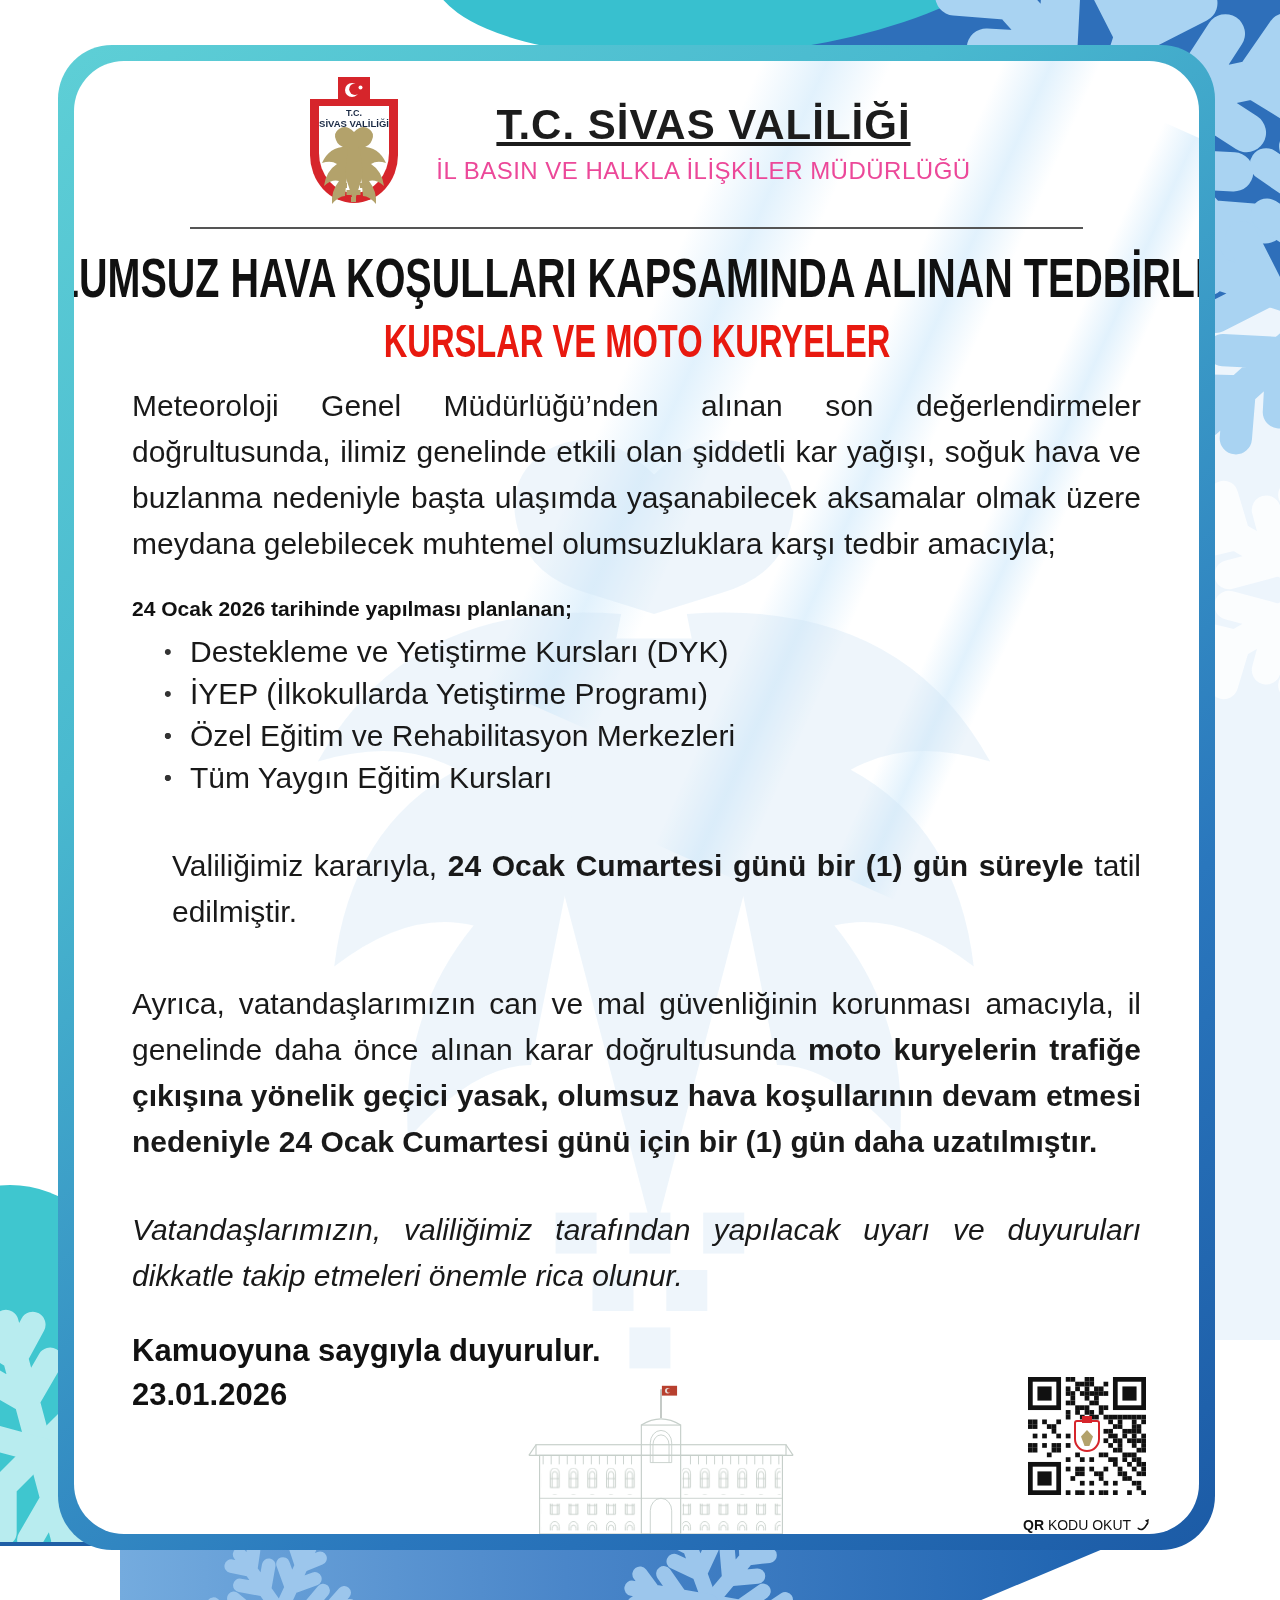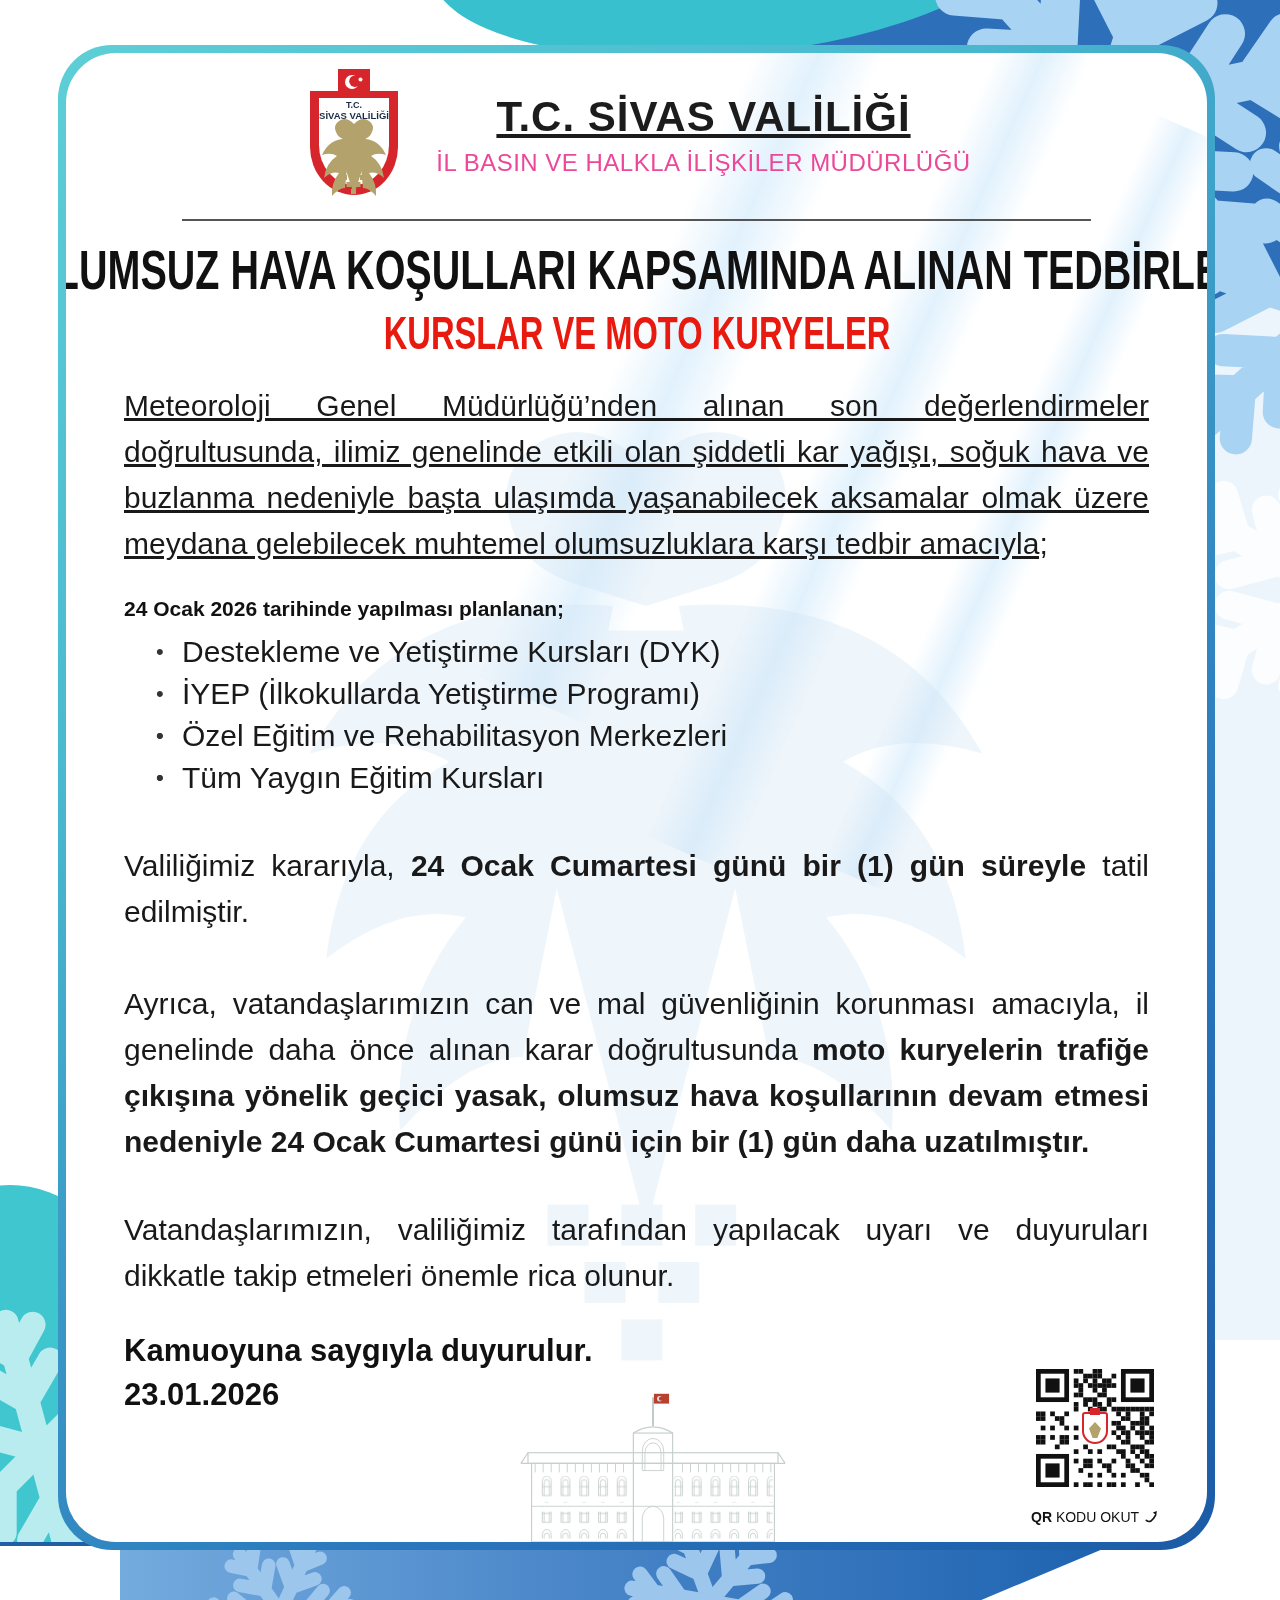--- a/index.html
+++ b/index.html
@@ -21,21 +21,21 @@
   .bottom-strip{position:absolute;left:0;bottom:0;width:1280px;height:58px;background:#ffffff;}
   .bottom-line{position:absolute;left:0;top:0;width:1165px;height:4px;background:#1f5fa6;}
   .bottom-blue{position:absolute;left:120px;top:4px;width:990px;height:54px;
     background:linear-gradient(90deg,#74abde 0%,#4a86c9 45%,#1e63b0 100%);
     clip-path:polygon(0 0,100% 0,87% 100%,0 100%);}
   .flake{position:absolute;color:#a9d3f2;}
   .flake svg{display:block;width:100%;height:100%;}
   
   .card-wrap{position:absolute;left:58px;top:45px;width:1157px;height:1505px;z-index:2;
     background:linear-gradient(140deg,#5ecfd6 0%,#49b9cf 30%,#2a77bd 72%,#1c5ba6 100%);
-    border-radius:54px;padding:8px;box-sizing:border-box;}
+    border-radius:54px;padding:16px;box-sizing:border-box;}
   .card{position:relative;width:100%;height:100%;background:#ffffff;border-radius:50px;overflow:hidden;}
   
   .wm{position:absolute;inset:0;pointer-events:none;}
   .streak{position:absolute;background:linear-gradient(90deg,rgba(190,225,250,0),rgba(196,228,250,.5),rgba(190,225,250,0));}
   .wm-eagle{position:absolute;left:170px;top:300px;width:820px;height:1080px;opacity:.35;}
   
   .content{position:relative;z-index:1;padding:0 58px;box-sizing:border-box;}
   .header{display:flex;align-items:center;justify-content:center;gap:30px;padding-top:14px;}
   .logo{width:104px;height:136px;flex:0 0 auto;}
   .org{text-align:center;}
@@ -43,28 +43,28 @@
   .org-sub{font-size:24px;color:#ec4899;margin-top:8px;letter-spacing:.5px;}
   .divider{height:2px;background:#555;margin:16px 58px 0 58px;border:none;}
   .banner{position:relative;height:64px;margin-top:16px;text-align:left;}
   .banner-inner{position:absolute;left:50%;top:0;transform:translateX(-50%) scale(.76,1.08);
     transform-origin:center top;white-space:nowrap;font-weight:800;
     font-family:"Liberation Sans",sans-serif;}
   .banner-main .banner-inner{font-size:52px;color:#111;}
   .banner-sub{height:52px;margin-top:6px;}
   .banner-sub .banner-inner{font-size:43px;color:#e8190f;}
   .para{font-size:30px;line-height:46px;color:#191919;text-align:justify;}
-  .p1{margin-top:24px;text-decoration:underline;}
+  .p1{margin-top:16px;}
   .list-heading{font-size:21px;font-weight:700;color:#111;margin-top:15px;}
   ul.planned{list-style:none;margin:10px 0 0 0;padding:0 0 0 30px;}
   ul.planned li{font-size:30px;line-height:42px;color:#191919;position:relative;padding-left:28px;}
   ul.planned li .dot{position:absolute;left:2px;top:0;font-size:22px;color:#333;}
-  .p2{margin-top:44px;}
+  .p2{margin-top:44px;margin-left:40px;}
   .p3{margin-top:46px;}
-  .p4{margin-top:42px;}
+  .p4{margin-top:42px;font-style:italic;}
   .closing{font-size:31px;font-weight:700;color:#111;margin-top:34px;}
   .date{font-size:31px;font-weight:700;color:#111;margin-top:8px;}
   
   .building{position:absolute;left:442px;bottom:0;width:290px;height:150px;z-index:0;}
   
   .qr-block{position:absolute;right:48px;top:1316px;width:128px;z-index:2;}
   .qr{position:relative;width:118px;height:118px;margin:0 auto;}
   .qr-logo{position:absolute;left:50%;top:50%;transform:translate(-50%,-50%);
     width:26px;height:32px;background:#fff;border:2px solid #d6252b;
     border-radius:3px 3px 13px 13px;box-sizing:border-box;}

